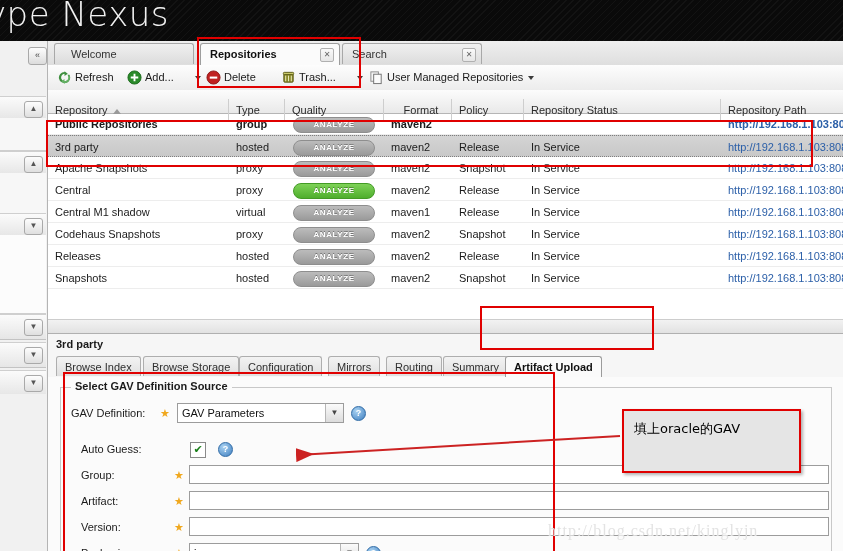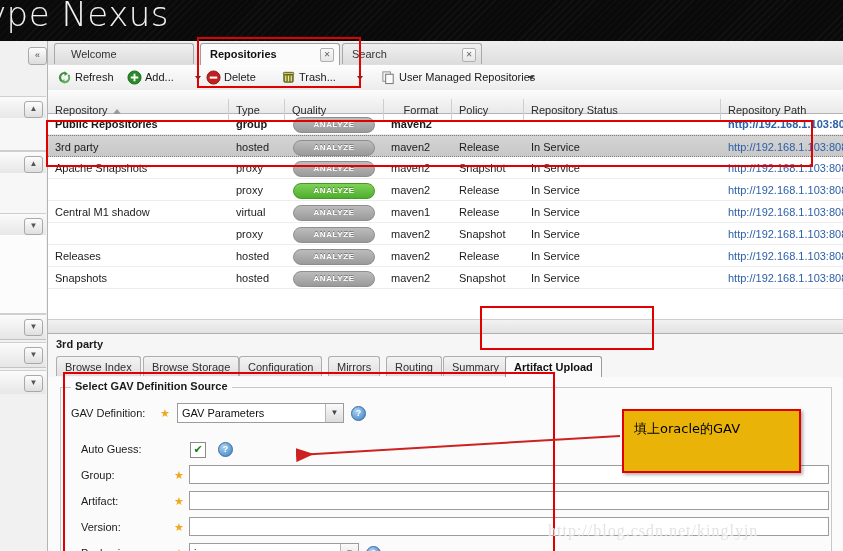--- a/index.html
+++ b/index.html
@@ -213,21 +213,21 @@
   }
   .cbox{
     position:absolute;width:14px;height:14px;background:#fff;
     border:1px solid #8a8a8a;text-align:center;line-height:13px;
     color:#1a7f1a;font-size:11px;font-weight:bold;cursor:pointer;
   }
   
   .anno-rect{position:absolute;border:2px solid #e00000;pointer-events:none;}
   #anno-note{
     position:absolute;left:622px;top:409px;width:175px;height:60px;
-    background:#eab308;border:2px solid #e00000;box-shadow:2px 2px 3px rgba(0,0,0,.3);
+    background:#e5e5e5;border:2px solid #e00000;box-shadow:2px 2px 3px rgba(0,0,0,.3);
   }
   #anno-note-text{
     position:absolute;left:10px;top:9px;font-size:13px;color:#000;
     font-family:"DejaVu Sans",sans-serif;white-space:nowrap;
   }
   #watermark{
     position:absolute;left:548px;top:522px;
     font-family:Liberation Serif, serif;font-size:16px;color:#e3e3e3;
     letter-spacing:1px;white-space:nowrap;
   }
@@ -323,21 +323,21 @@
       <span class="ic">
         <svg width="15" height="15" viewBox="0 0 16 16">
             <rect x="3" y="4" width="10" height="9" rx="1" fill="#8a8a2a" stroke="#5c5c18"></rect>
             <rect x="2.5" y="2.5" width="11" height="2.4" rx="1" fill="#c9c96a" stroke="#5c5c18"></rect>
             <path d="M5 6v6M8 6v6M11 6v6" stroke="#efefc0" stroke-width="1"></path>
           </svg>
       </span>
       <span>Trash...</span>
     </div>
     <div class="tcaret" style="left:309px;"></div>
-    <div class="tbtn" style="left:332px;">
+    <div class="tbtn" style="left:320px;">
       <span class="ic">
         <svg width="15" height="15" viewBox="0 0 16 16">
             <rect x="2" y="2" width="8" height="10" fill="#f4f4f4" stroke="#8a8a8a"></rect>
             <rect x="5" y="4.5" width="8" height="10" fill="#fbfbfb" stroke="#6f6f6f"></rect>
           </svg>
       </span>
       <span>User Managed Repositories</span>
     </div>
     <div class="tcaret" style="left:480px;"></div>
   </div>
@@ -374,37 +374,39 @@
         <div class="grow" style="top: 67px;">
           <div class="gcell" style="left: 0px; width: 181px;">Apache Snapshots</div>
           <div class="gcell" style="left: 181px; width: 56px;">proxy</div>
           <div class="pill grey" style="left: 245px;">ANALYZE</div>
           <div class="gcell" style="left: 336px; width: 68px;">maven2</div>
           <div class="gcell" style="left: 404px; width: 72px;">Snapshot</div>
           <div class="gcell" style="left: 476px; width: 197px;">In Service</div>
           <div class="gcell link" style="left: 673px; width: 130px;">http://192.168.1.103:808</div>
         </div>
         <div class="grow" style="top: 89px;">
+          <div class="gcell" style="left: 0px; width: 181px;">Central</div>
           <div class="gcell" style="left: 181px; width: 56px;">proxy</div>
           <div class="pill green" style="left: 245px;">ANALYZE</div>
           <div class="gcell" style="left: 336px; width: 68px;">maven2</div>
           <div class="gcell" style="left: 404px; width: 72px;">Release</div>
           <div class="gcell" style="left: 476px; width: 197px;">In Service</div>
           <div class="gcell link" style="left: 673px; width: 130px;">http://192.168.1.103:808</div>
         </div>
         <div class="grow" style="top: 111px;">
           <div class="gcell" style="left: 0px; width: 181px;">Central M1 shadow</div>
           <div class="gcell" style="left: 181px; width: 56px;">virtual</div>
           <div class="pill grey" style="left: 245px;">ANALYZE</div>
           <div class="gcell" style="left: 336px; width: 68px;">maven1</div>
           <div class="gcell" style="left: 404px; width: 72px;">Release</div>
           <div class="gcell" style="left: 476px; width: 197px;">In Service</div>
           <div class="gcell link" style="left: 673px; width: 130px;">http://192.168.1.103:808</div>
         </div>
         <div class="grow" style="top: 133px;">
+          <div class="gcell" style="left: 0px; width: 181px;">Codehaus Snapshots</div>
           <div class="gcell" style="left: 181px; width: 56px;">proxy</div>
           <div class="pill grey" style="left: 245px;">ANALYZE</div>
           <div class="gcell" style="left: 336px; width: 68px;">maven2</div>
           <div class="gcell" style="left: 404px; width: 72px;">Snapshot</div>
           <div class="gcell" style="left: 476px; width: 197px;">In Service</div>
           <div class="gcell link" style="left: 673px; width: 130px;">http://192.168.1.103:808</div>
         </div>
         <div class="grow" style="top: 155px;">
           <div class="gcell" style="left: 0px; width: 181px;">Releases</div>
           <div class="gcell" style="left: 181px; width: 56px;">hosted</div>

